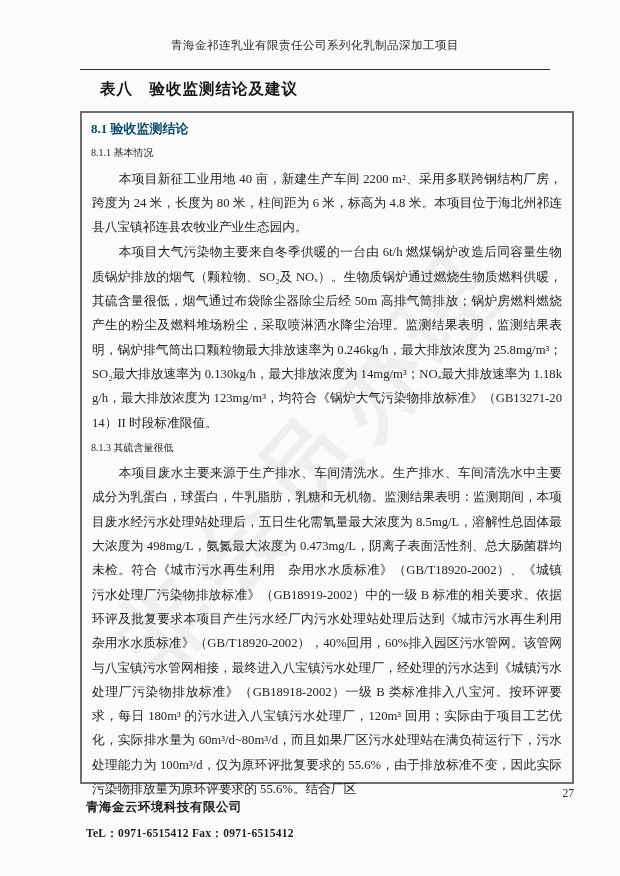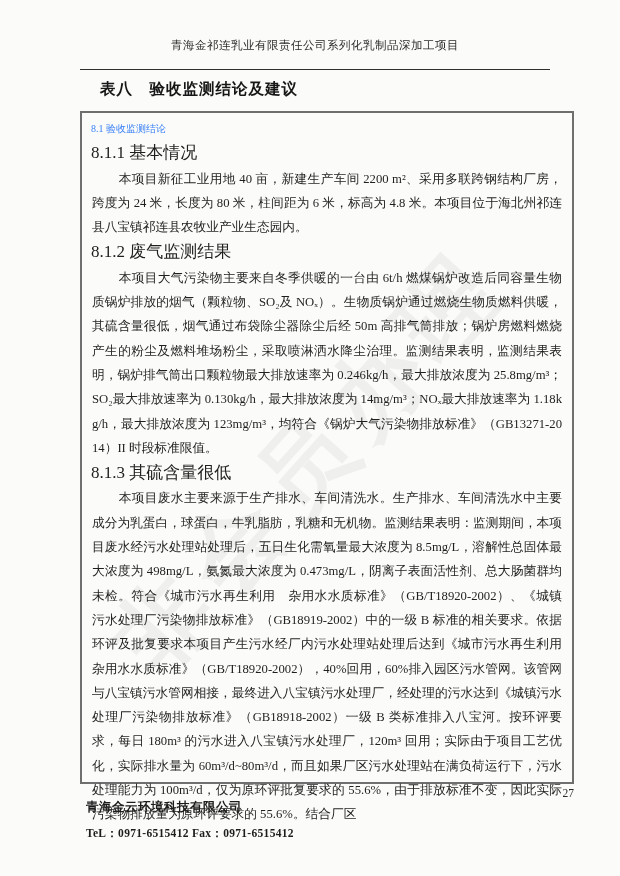--- a/index.html
+++ b/index.html
@@ -44,27 +44,27 @@
     top: 111px;
     left: 80px;
     width: 494px;
     height: 673px;
     box-sizing: border-box;
     border: 2px solid #6f6f6f;
     padding: 4px 9px 0 9px;
     background: transparent;
   }
   .box-heading {
-    font-size: 10px;
-    font-weight: normal;
+    font-size: 13px;
+    font-weight: bold;
     line-height: 24.3px;
-    color: #3b82f6;
+    color: #0c4a6e;
   }
   .subheading {
-    font-size: 17px;
+    font-size: 10px;
     line-height: 24.3px;
     color: #1f1f1f;
   }
   .para {
     margin: 1px;
     font-size: 12.7px;
     line-height: 24.3px;
     text-align: justify;
     text-indent: 2.1em;
     color: #1f1f1f;
@@ -123,21 +123,20 @@
 
   <div class="watermark">非会员办理</div>
 
   <div class="content-box">
     <div class="box-heading">8.1 验收监测结论</div>
 
     <div class="subheading">8.1.1 基本情况</div>
 
     <p class="para">本项目新征工业用地 40 亩，新建生产车间 2200 m²、采用多联跨钢结构厂房，跨度为 24 米，长度为 80 米，柱间距为 6 米，标高为 4.8 米。本项目位于海北州祁连县八宝镇祁连县农牧业产业生态园内。</p>
 
-    <div class="subheading">8.1.2 废气监测结果</div>
 
     <p class="para">本项目大气污染物主要来自冬季供暖的一台由 6t/h 燃煤锅炉改造后同容量生物质锅炉排放的烟气（颗粒物、SO₂及 NOₓ）。生物质锅炉通过燃烧生物质燃料供暖，其硫含量很低，烟气通过布袋除尘器除尘后经 50m 高排气筒排放；锅炉房燃料燃烧产生的粉尘及燃料堆场粉尘，采取喷淋洒水降尘治理。监测结果表明，监测结果表明，锅炉排气筒出口颗粒物最大排放速率为 0.246kg/h，最大排放浓度为 25.8mg/m³；SO₂最大排放速率为 0.130kg/h，最大排放浓度为 14mg/m³；NOₓ最大排放速率为 1.18kg/h，最大排放浓度为 123mg/m³，均符合《锅炉大气污染物排放标准》（GB13271-2014）II 时段标准限值。</p>
 
     <div class="subheading">8.1.3 其硫含量很低</div>
 
     <p class="para">本项目废水主要来源于生产排水、车间清洗水。生产排水、车间清洗水中主要成分为乳蛋白，球蛋白，牛乳脂肪，乳糖和无机物。监测结果表明：监测期间，本项目废水经污水处理站处理后，五日生化需氧量最大浓度为 8.5mg/L，溶解性总固体最大浓度为 498mg/L，氨氮最大浓度为 0.473mg/L，阴离子表面活性剂、总大肠菌群均未检。符合《城市污水再生利用　杂用水水质标准》（GB/T18920-2002）、《城镇污水处理厂污染物排放标准》（GB18919-2002）中的一级 B 标准的相关要求。依据环评及批复要求本项目产生污水经厂内污水处理站处理后达到《城市污水再生利用　杂用水水质标准》（GB/T18920-2002），40%回用，60%排入园区污水管网。该管网与八宝镇污水管网相接，最终进入八宝镇污水处理厂，经处理的污水达到《城镇污水处理厂污染物排放标准》（GB18918-2002）一级 B 类标准排入八宝河。按环评要求，每日 180m³ 的污水进入八宝镇污水处理厂，120m³ 回用；实际由于项目工艺优化，实际排水量为 60m³/d~80m³/d，而且如果厂区污水处理站在满负荷运行下，污水处理能力为 100m³/d，仅为原环评批复要求的 55.6%，由于排放标准不变，因此实际污染物排放量为原环评要求的 55.6%。结合厂区</p>
   </div>
 
   <div class="page-number">27</div>
 

